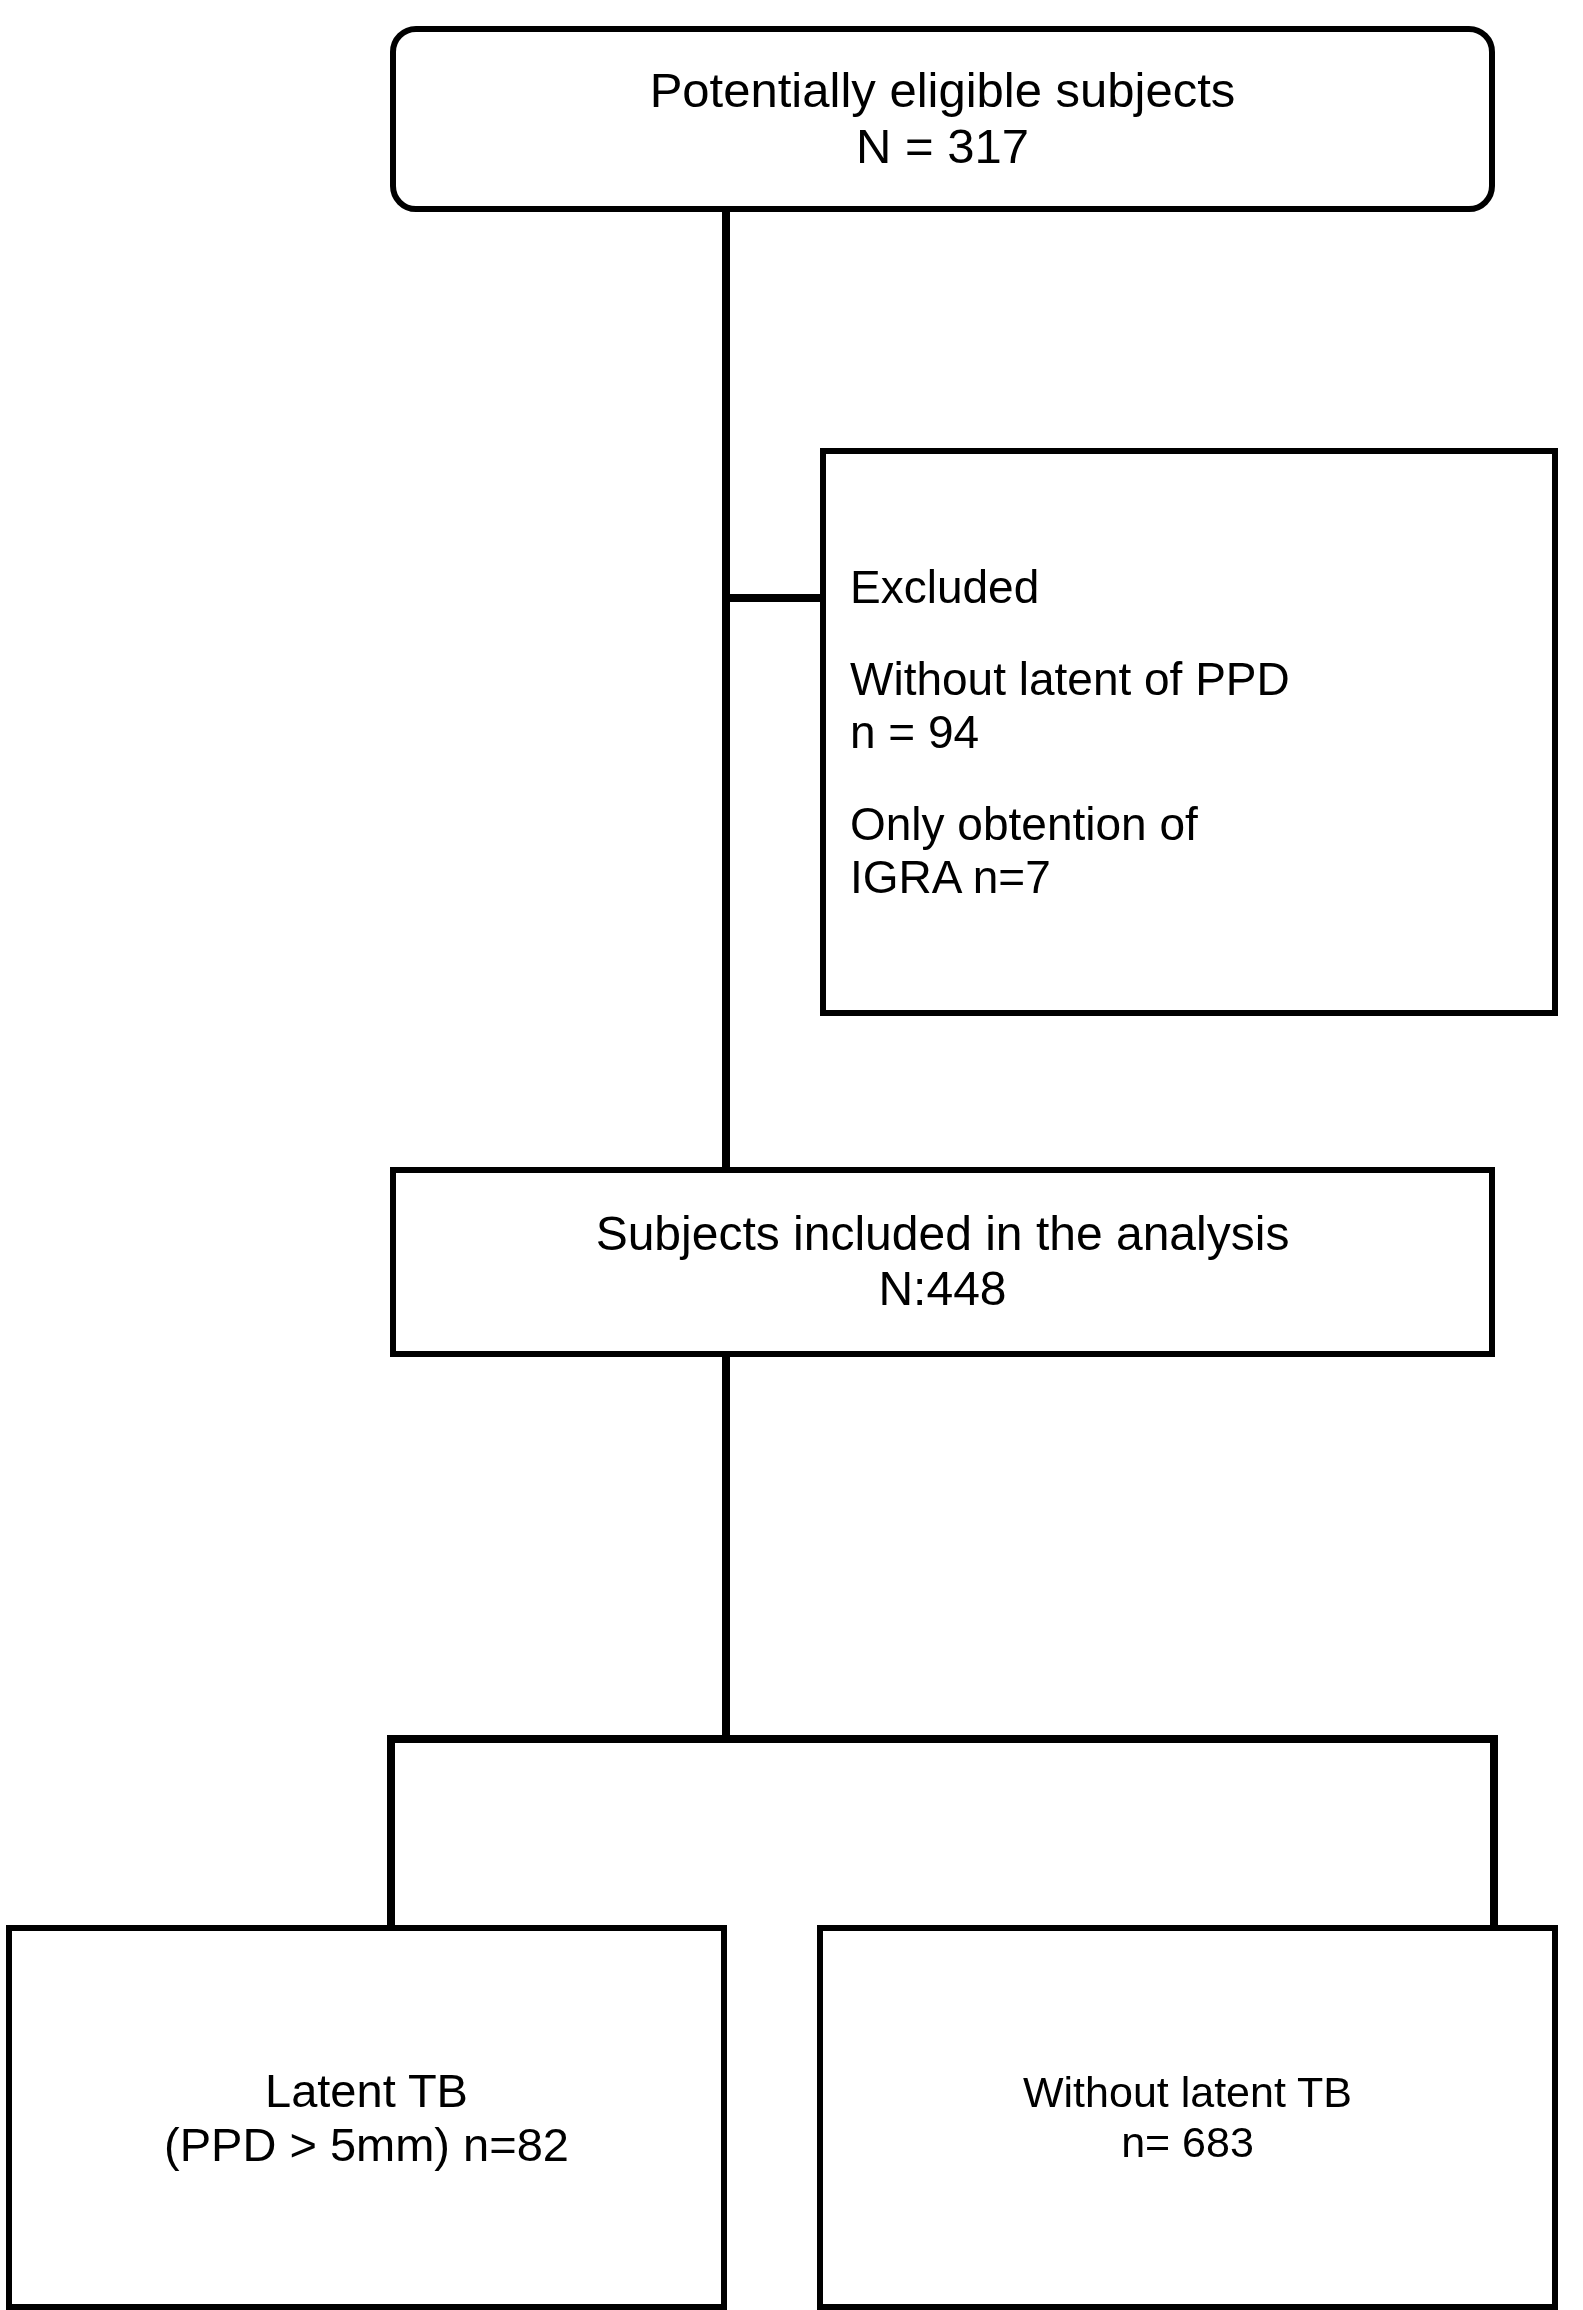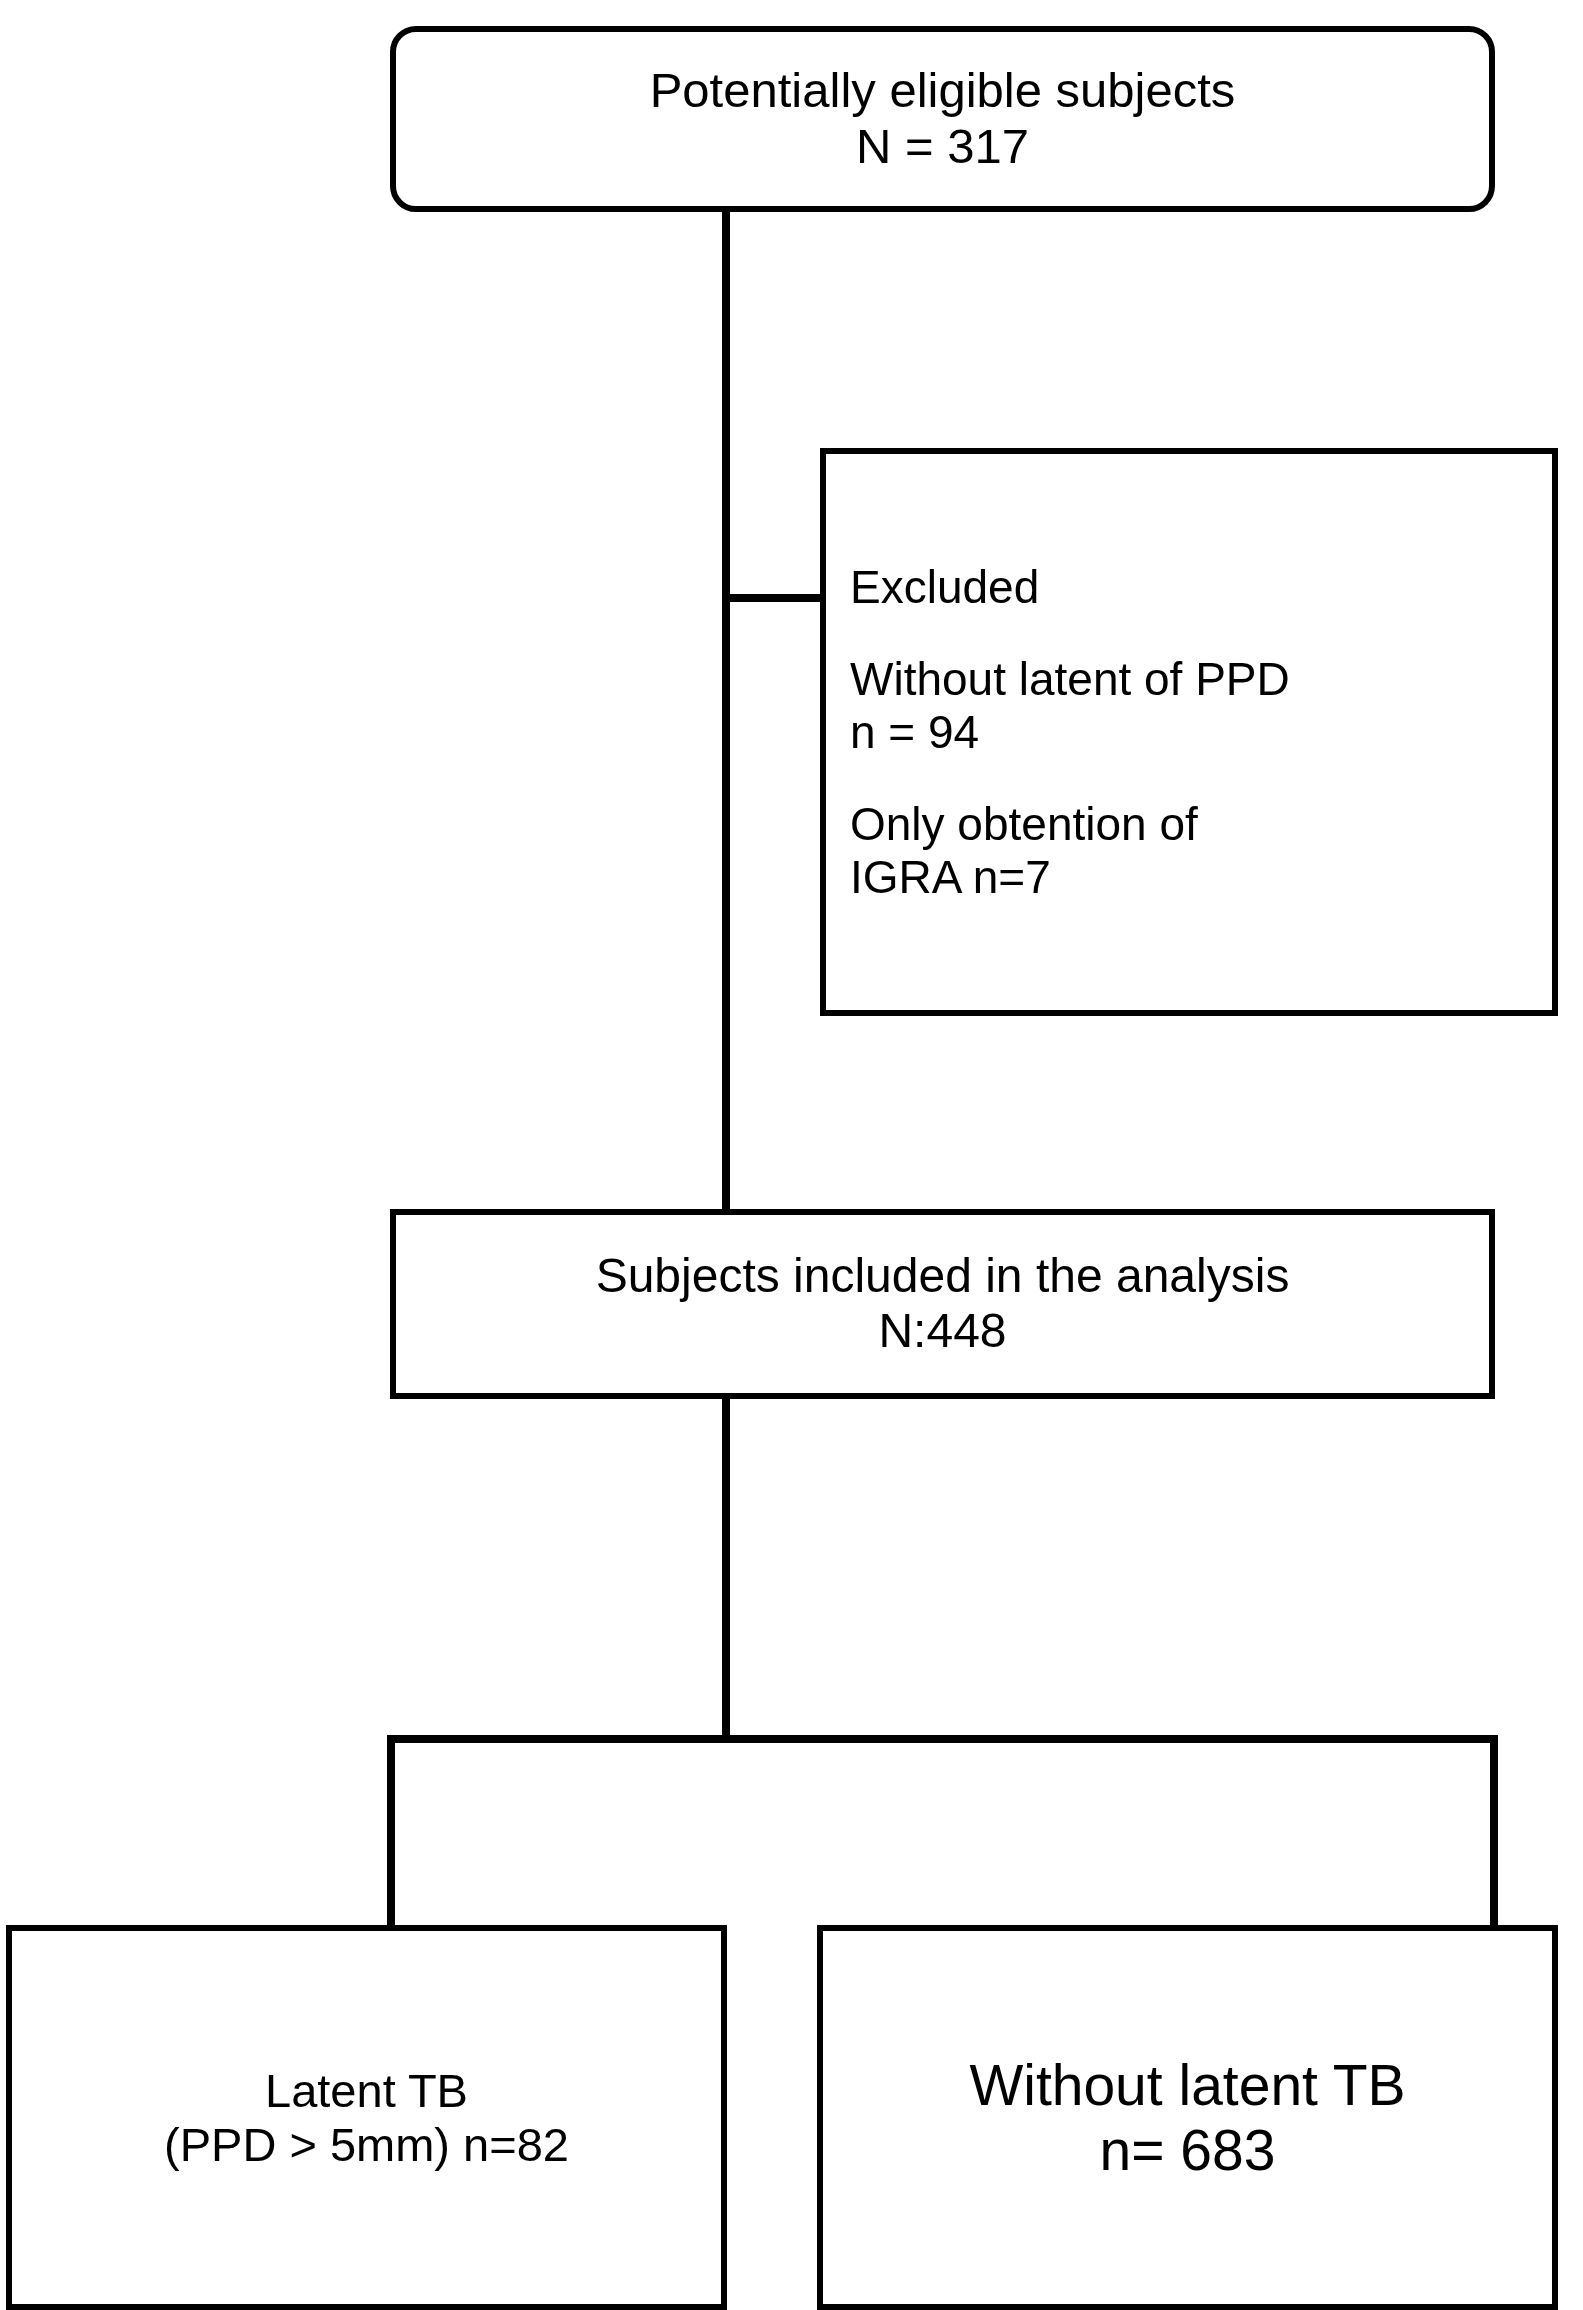--- a/index.html
+++ b/index.html
@@ -43,35 +43,35 @@
   }
   .txt {
     display: block;
     white-space: pre;
     line-height: 1.14;
   }
 
   
   #node-top        { left: 390px;  top: 26px;   width: 1105px; height: 186px; border-radius: 26px; }
   #node-excluded   { left: 820px;  top: 404px;  width: 738px;  height: 568px;  padding: 0 0 0 24px; }
-  #node-included   { left: 390px;  top: 1209px; width: 1105px; height: 190px; }
+  #node-included   { left: 390px;  top: 1167px; width: 1105px; height: 190px; }
   #node-latent     { left: 6px;    top: 1925px; width: 721px;  height: 385px; }
   #node-nolatent   { left: 817px;  top: 1925px; width: 741px;  height: 385px; }
 
   
   #trunk-upper     { left: 722px;  top: 206px;  width: 8px;   height: 1535px; }
   #stub-excluded   { left: 722px;  top: 594px;  width: 104px; height: 8px; }
   #branch-bar      { left: 387px;  top: 1735px; width: 1111px; height: 8px; }
   #drop-left       { left: 387px;  top: 1735px; width: 8px;   height: 196px; }
   #drop-right      { left: 1490px; top: 1735px; width: 8px;   height: 196px; }
   #node-top .txt       { font-size: 49px; }
   #node-excluded .txt  { font-size: 46px; }
   #node-included .txt  { font-size: 48px; }
   #node-latent .txt    { font-size: 47px; }
-  #node-nolatent .txt  { font-size: 57px; }
+  #node-nolatent .txt  { font-size: 43px; }
   .gap-row { height: 40px; }
 </style>
 </head>
 <body>
 
 <div id="canvas">
 
   <div class="line" id="trunk-upper"></div>
   <div class="line" id="stub-excluded"></div>
   <div class="line" id="branch-bar"></div>

